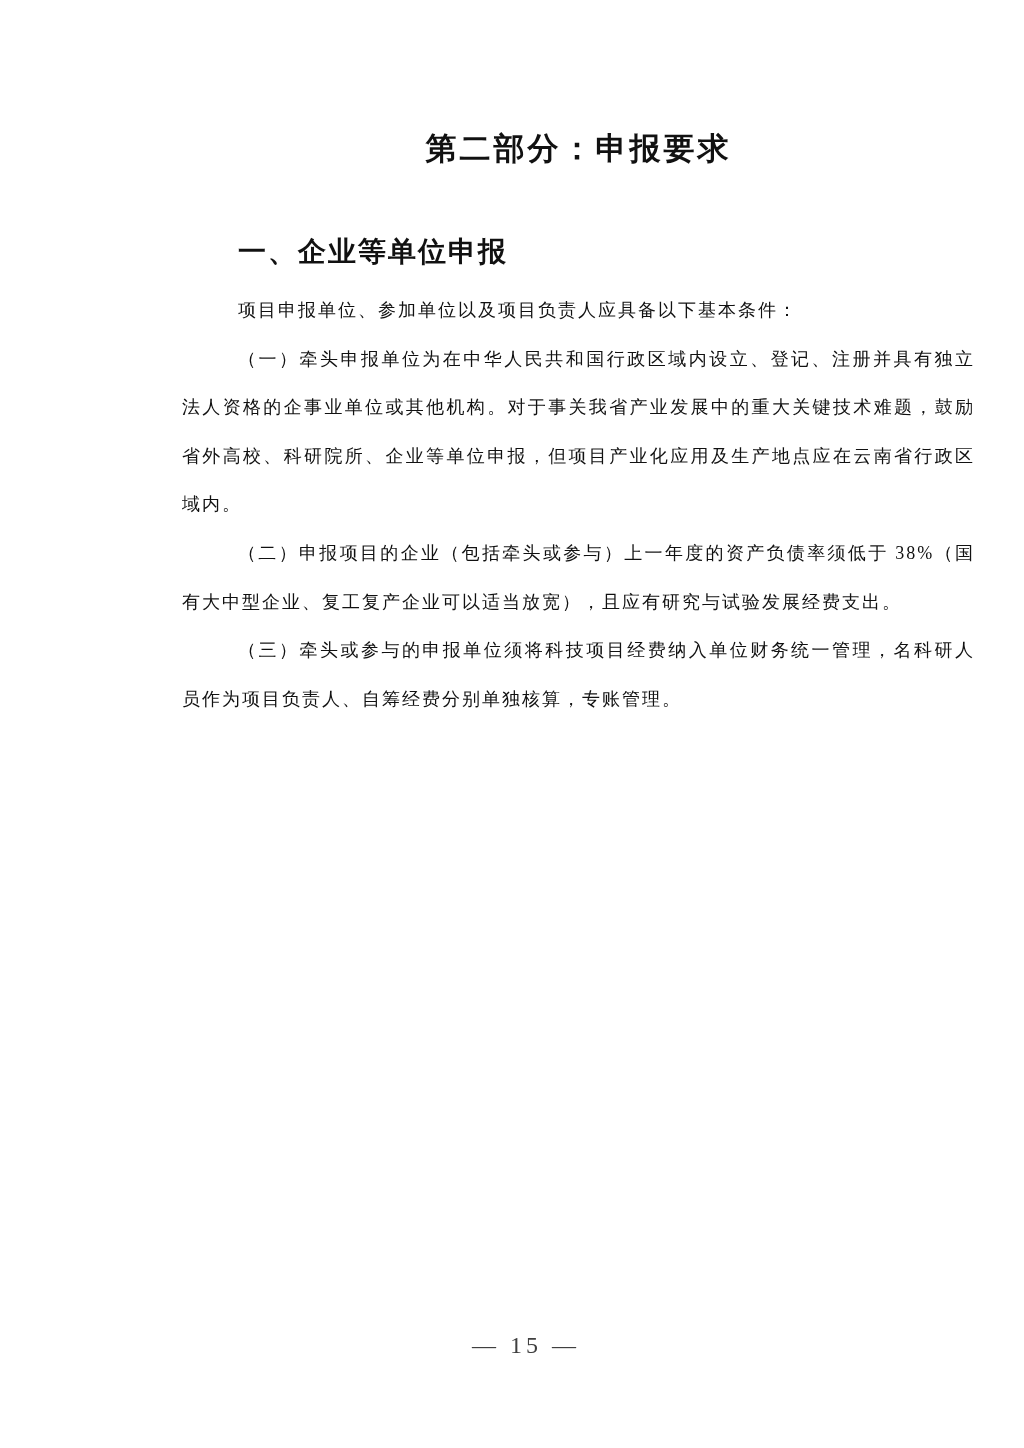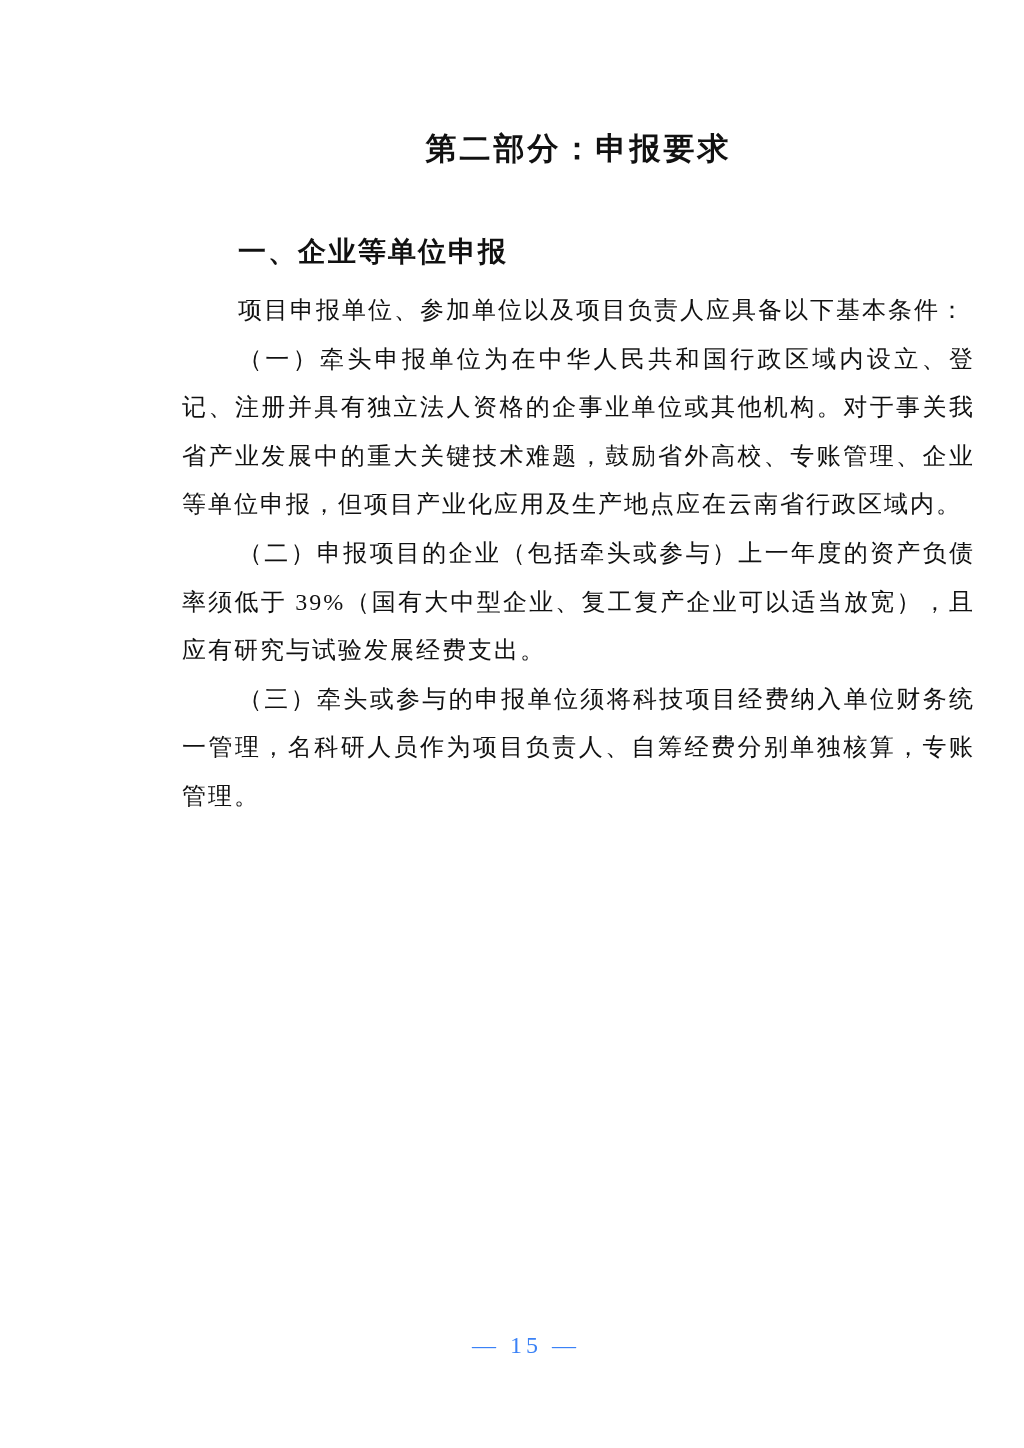--- a/index.html
+++ b/index.html
@@ -32,50 +32,50 @@
     margin: 0 0 10px 0;
     font-size: 28px;
     font-weight: bold;
     line-height: 48px;
     text-indent: 56px;
     letter-spacing: 2px;
     font-family: "Liberation Sans", "DejaVu Sans", sans-serif;
   }
   .body-text p {
     margin: 0;
-    font-size: 24px;
+    font-size: 18px;
     line-height: 48.6px;
     letter-spacing: 2px;
     text-align: justify;
     text-indent: 56px;
     word-break: break-all;
   }
   .page-footer {
     position: absolute;
     left: 0;
     top: 1332px;
     width: 996px;
     text-align: center;
     font-size: 24px;
     letter-spacing: 4px;
-    color: #3b82f6;
+    color: #404040;
     font-family: "Liberation Serif", "DejaVu Serif", serif;
   }
 </style>
 </head>
 <body>
 
 <div class="page">
 
   <h1 class="doc-title">第二部分：申报要求</h1>
 
   <h2 class="section-heading">一、企业等单位申报</h2>
 
   <div class="body-text">
     <p>项目申报单位、参加单位以及项目负责人应具备以下基本条件：</p>
-    <p>（一）牵头申报单位为在中华人民共和国行政区域内设立、登记、注册并具有独立法人资格的企事业单位或其他机构。对于事关我省产业发展中的重大关键技术难题，鼓励省外高校、专账管理、企业等单位申报，但项目产业化应用及生产地点应在云南省行政区域内。</p>
-    <p>（二）申报项目的企业（包括牵头或参与）上一年度的资产负债率须低于 39%（国有大中型企业、复工复产企业可以适当放宽），且应有研究与试验发展经费支出。</p>
+    <p>（一）牵头申报单位为在中华人民共和国行政区域内设立、登记、注册并具有独立法人资格的企事业单位或其他机构。对于事关我省产业发展中的重大关键技术难题，鼓励省外高校、科研院所、企业等单位申报，但项目产业化应用及生产地点应在云南省行政区域内。</p>
+    <p>（二）申报项目的企业（包括牵头或参与）上一年度的资产负债率须低于 38%（国有大中型企业、复工复产企业可以适当放宽），且应有研究与试验发展经费支出。</p>
     <p>（三）牵头或参与的申报单位须将科技项目经费纳入单位财务统一管理，名科研人员作为项目负责人、自筹经费分别单独核算，专账管理。</p>
   </div>
 
   <div class="page-footer">— 15 —</div>
 
 </div>
 
 </body></html>

